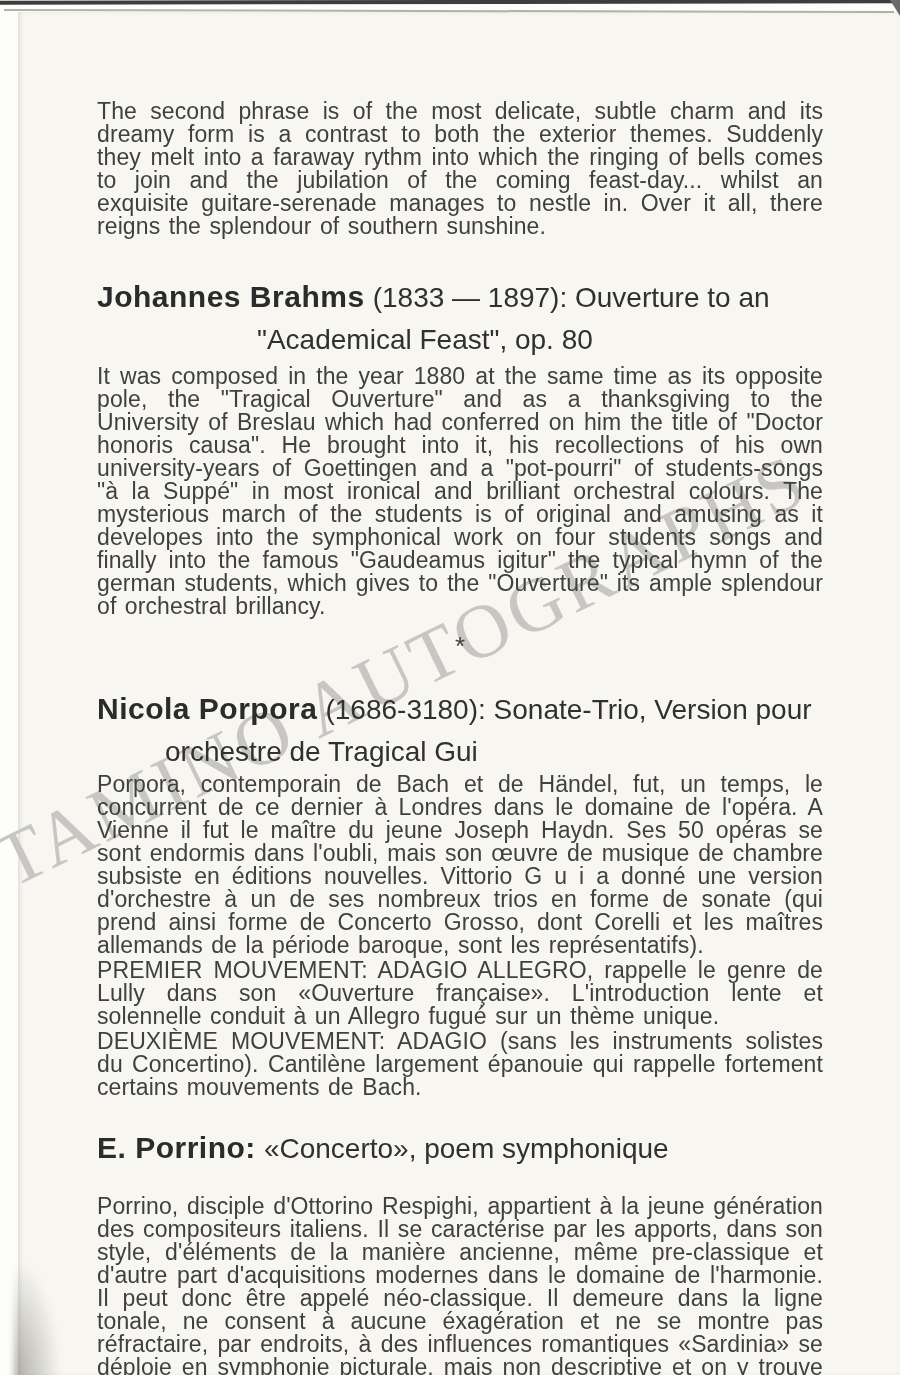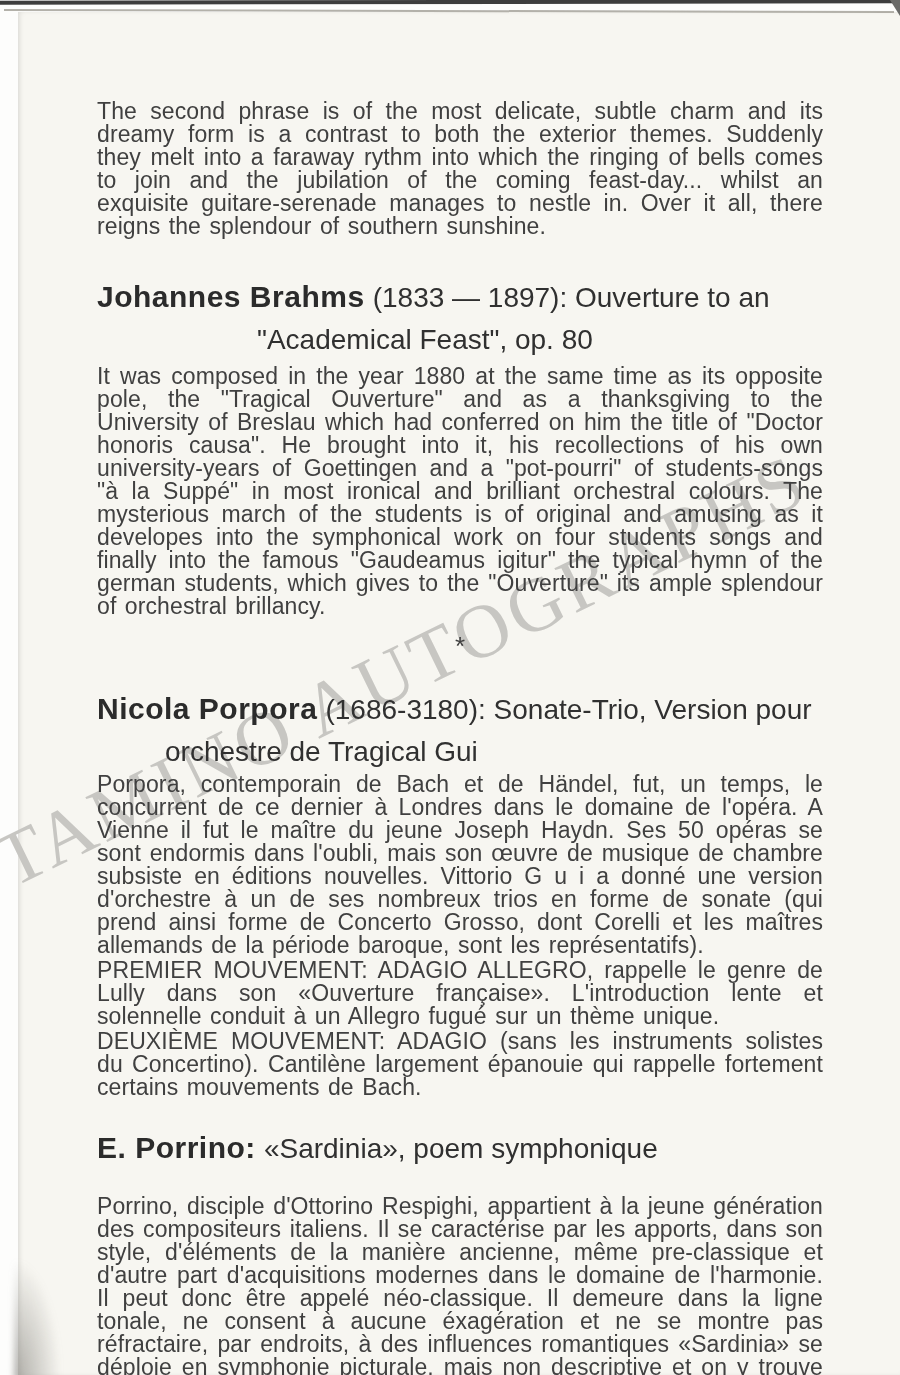--- a/index.html
+++ b/index.html
@@ -142,21 +142,21 @@
 
       <h2 class="heading heading-porpora"><span class="hname">Nicola Porpora</span>
         <span class="hrest">(1686-3180): Sonate-Trio, Version pour</span></h2>
       <div class="hline2 hline2-porpora">orchestre de Tragical Gui</div>
 
       <p class="body body-porpora">Porpora, contemporain de Bach et de Händel, fut, un temps, le concurrent de ce dernier à Londres dans le domaine de l'opéra. A Vienne il fut le maître du jeune Joseph Haydn. Ses 50 opéras se sont endormis dans l'oubli, mais son œuvre de musique de chambre subsiste en éditions nouvelles. Vittorio G u i a donné une version d'orchestre à un de ses nombreux trios en forme de sonate (qui prend ainsi forme de Concerto Grosso, dont Corelli et les maîtres allemands de la période baroque, sont les représentatifs).</p>
       <p class="body movement">PREMIER MOUVEMENT: ADAGIO ALLEGRO, rappelle le genre de Lully dans son «Ouverture française». L'introduction lente et solennelle conduit à un Allegro fugué sur un thème unique.</p>
       <p class="body movement">DEUXIÈME MOUVEMENT: ADAGIO (sans les instruments solistes du Concertino). Cantilène largement épanouie qui rappelle fortement certains mouvements de Bach.</p>
 
       <h2 class="heading heading-porrino"><span class="hname">E. Porrino:</span>
-        <span class="hrest">«Sardinia», poem symphonique</span></h2>
+        <span class="hrest">«Concerto», poem symphonique</span></h2>
 
       <p class="body body-porrino">Porrino, disciple d'Ottorino Respighi, appartient à la jeune génération des compositeurs italiens. Il se caractérise par les apports, dans son style, d'éléments de la manière ancienne, même pre-classique et d'autre part d'acquisitions modernes dans le domaine de l'harmonie. Il peut donc être appelé néo-classique. Il demeure dans la ligne tonale, ne consent à aucune éxagération et ne se montre pas réfractaire, par endroits, à des influences romantiques «Sardinia» se déploie en symphonie picturale, mais non descriptive et on y trouve un nombre de thèmes populaires sardes.</p>
 
     </div>
 
     <div class="corner-shadow"></div>
   </div>
 </div>
 
 </body></html>

